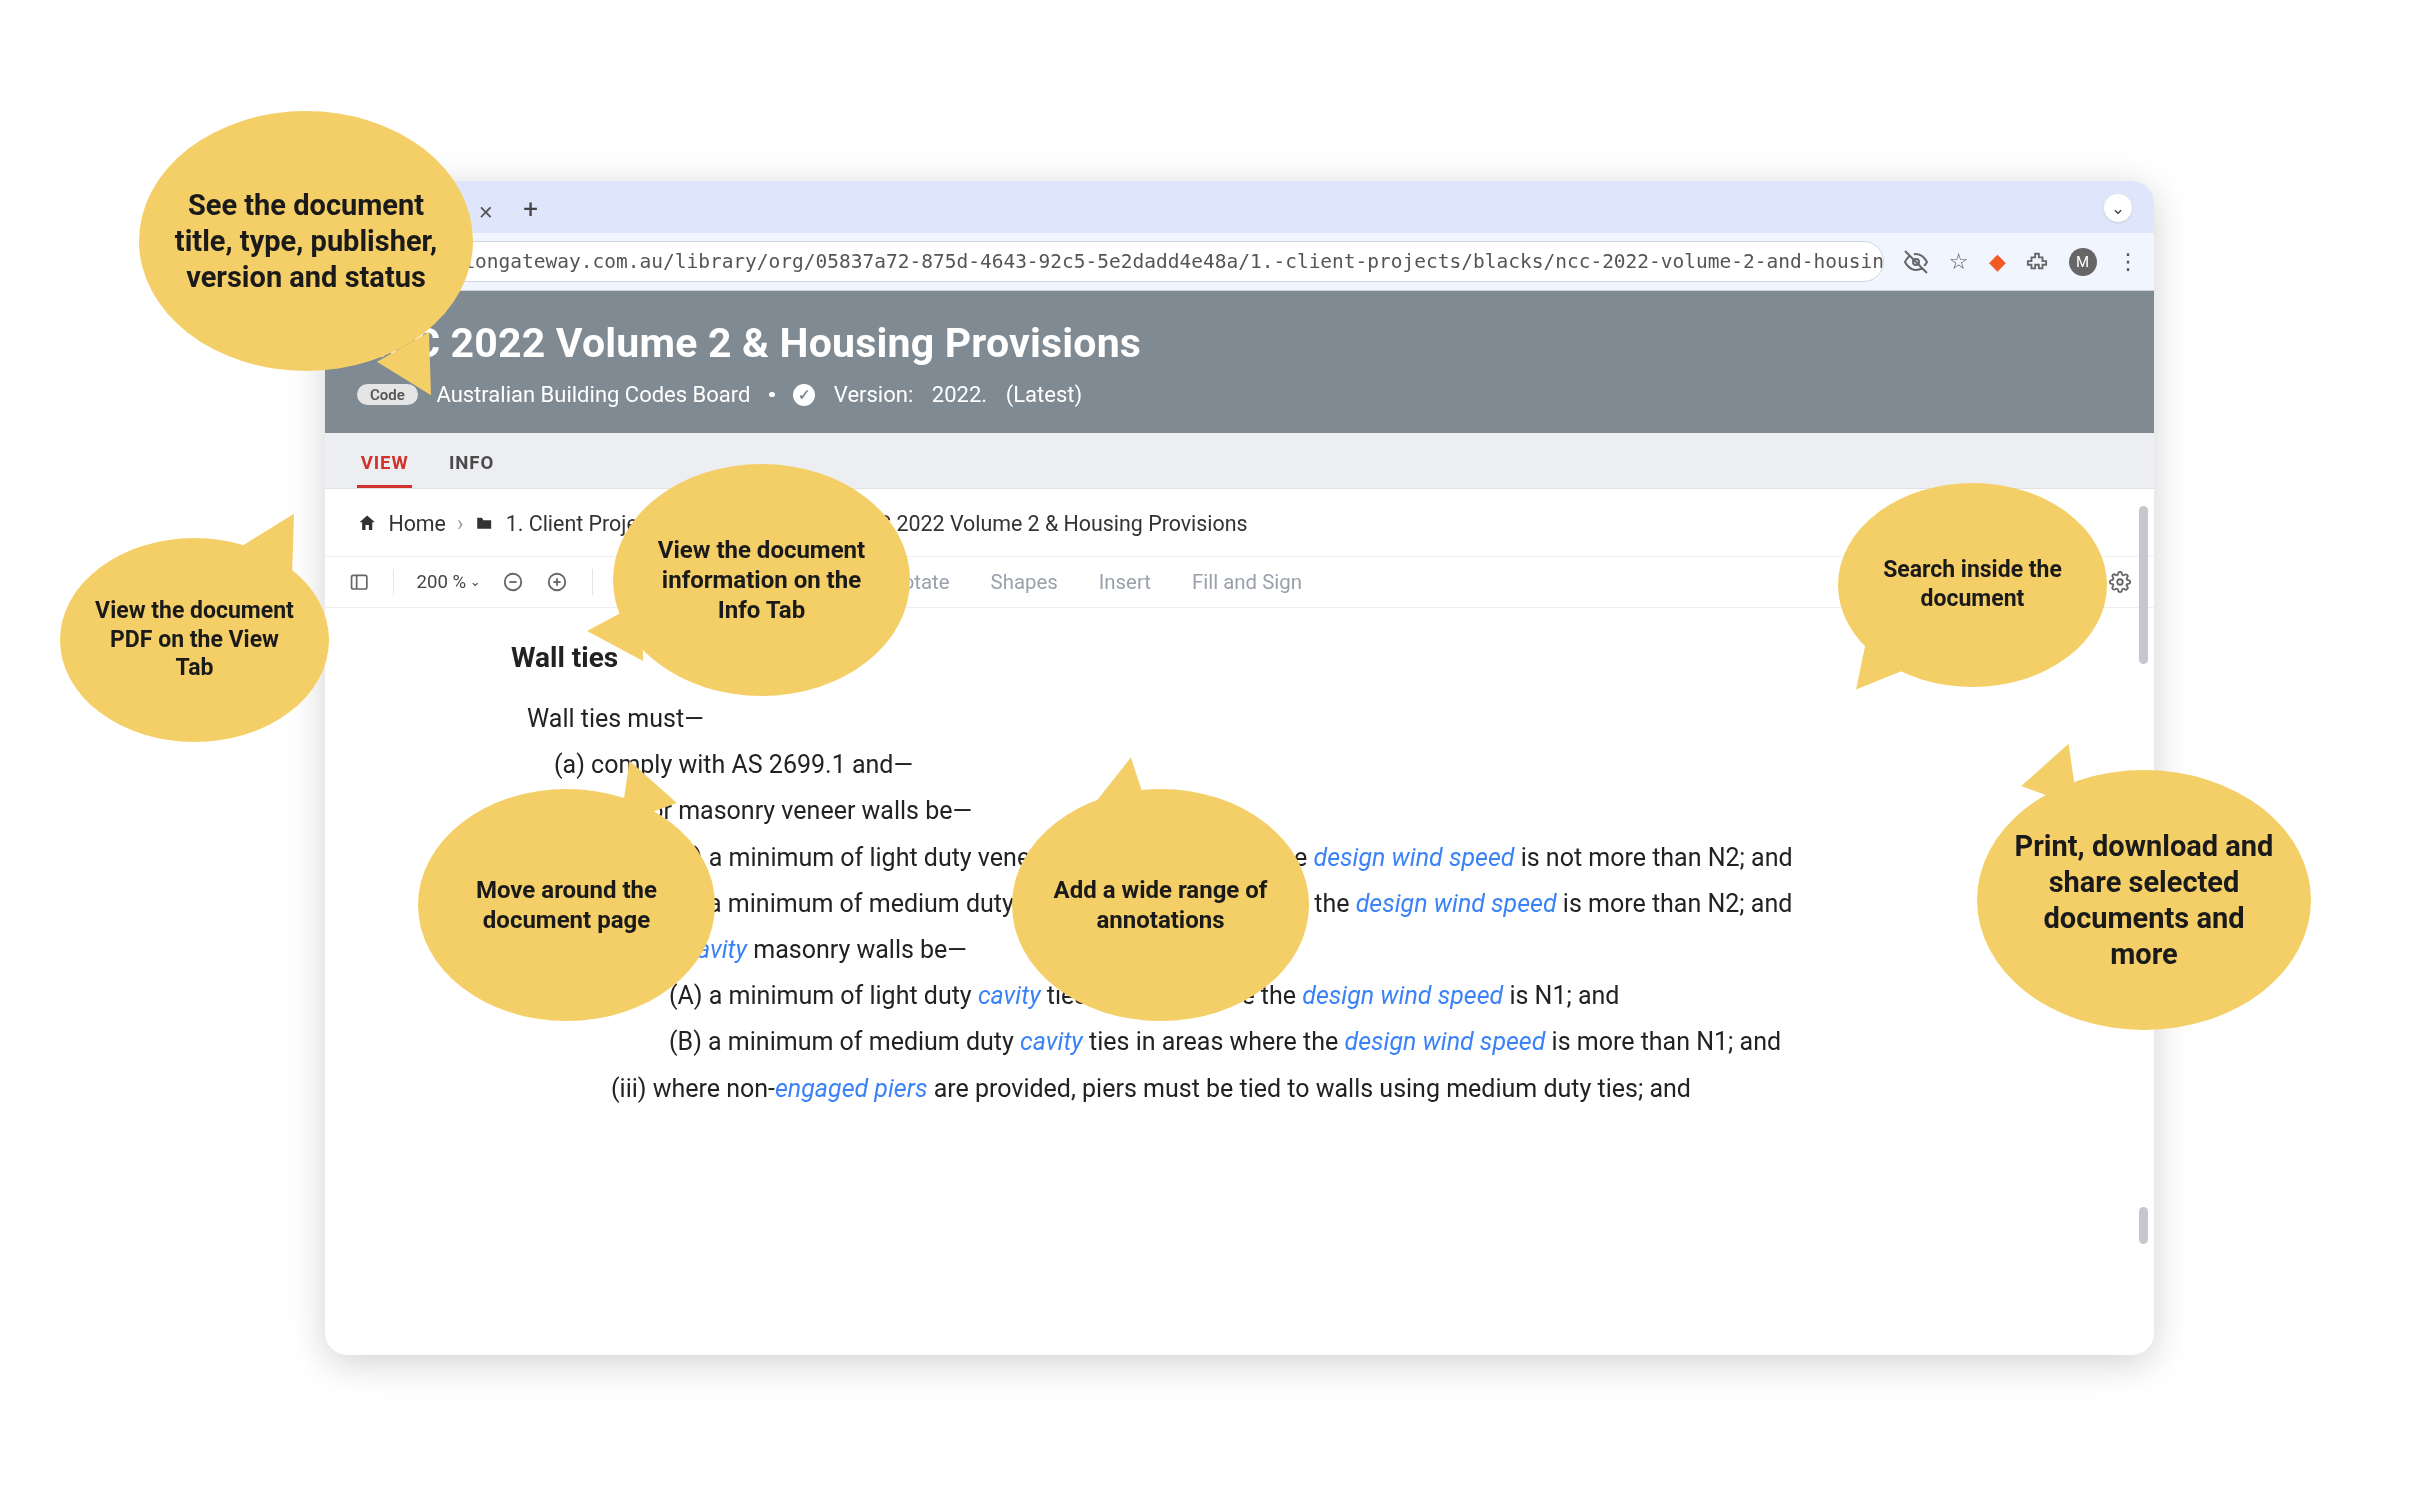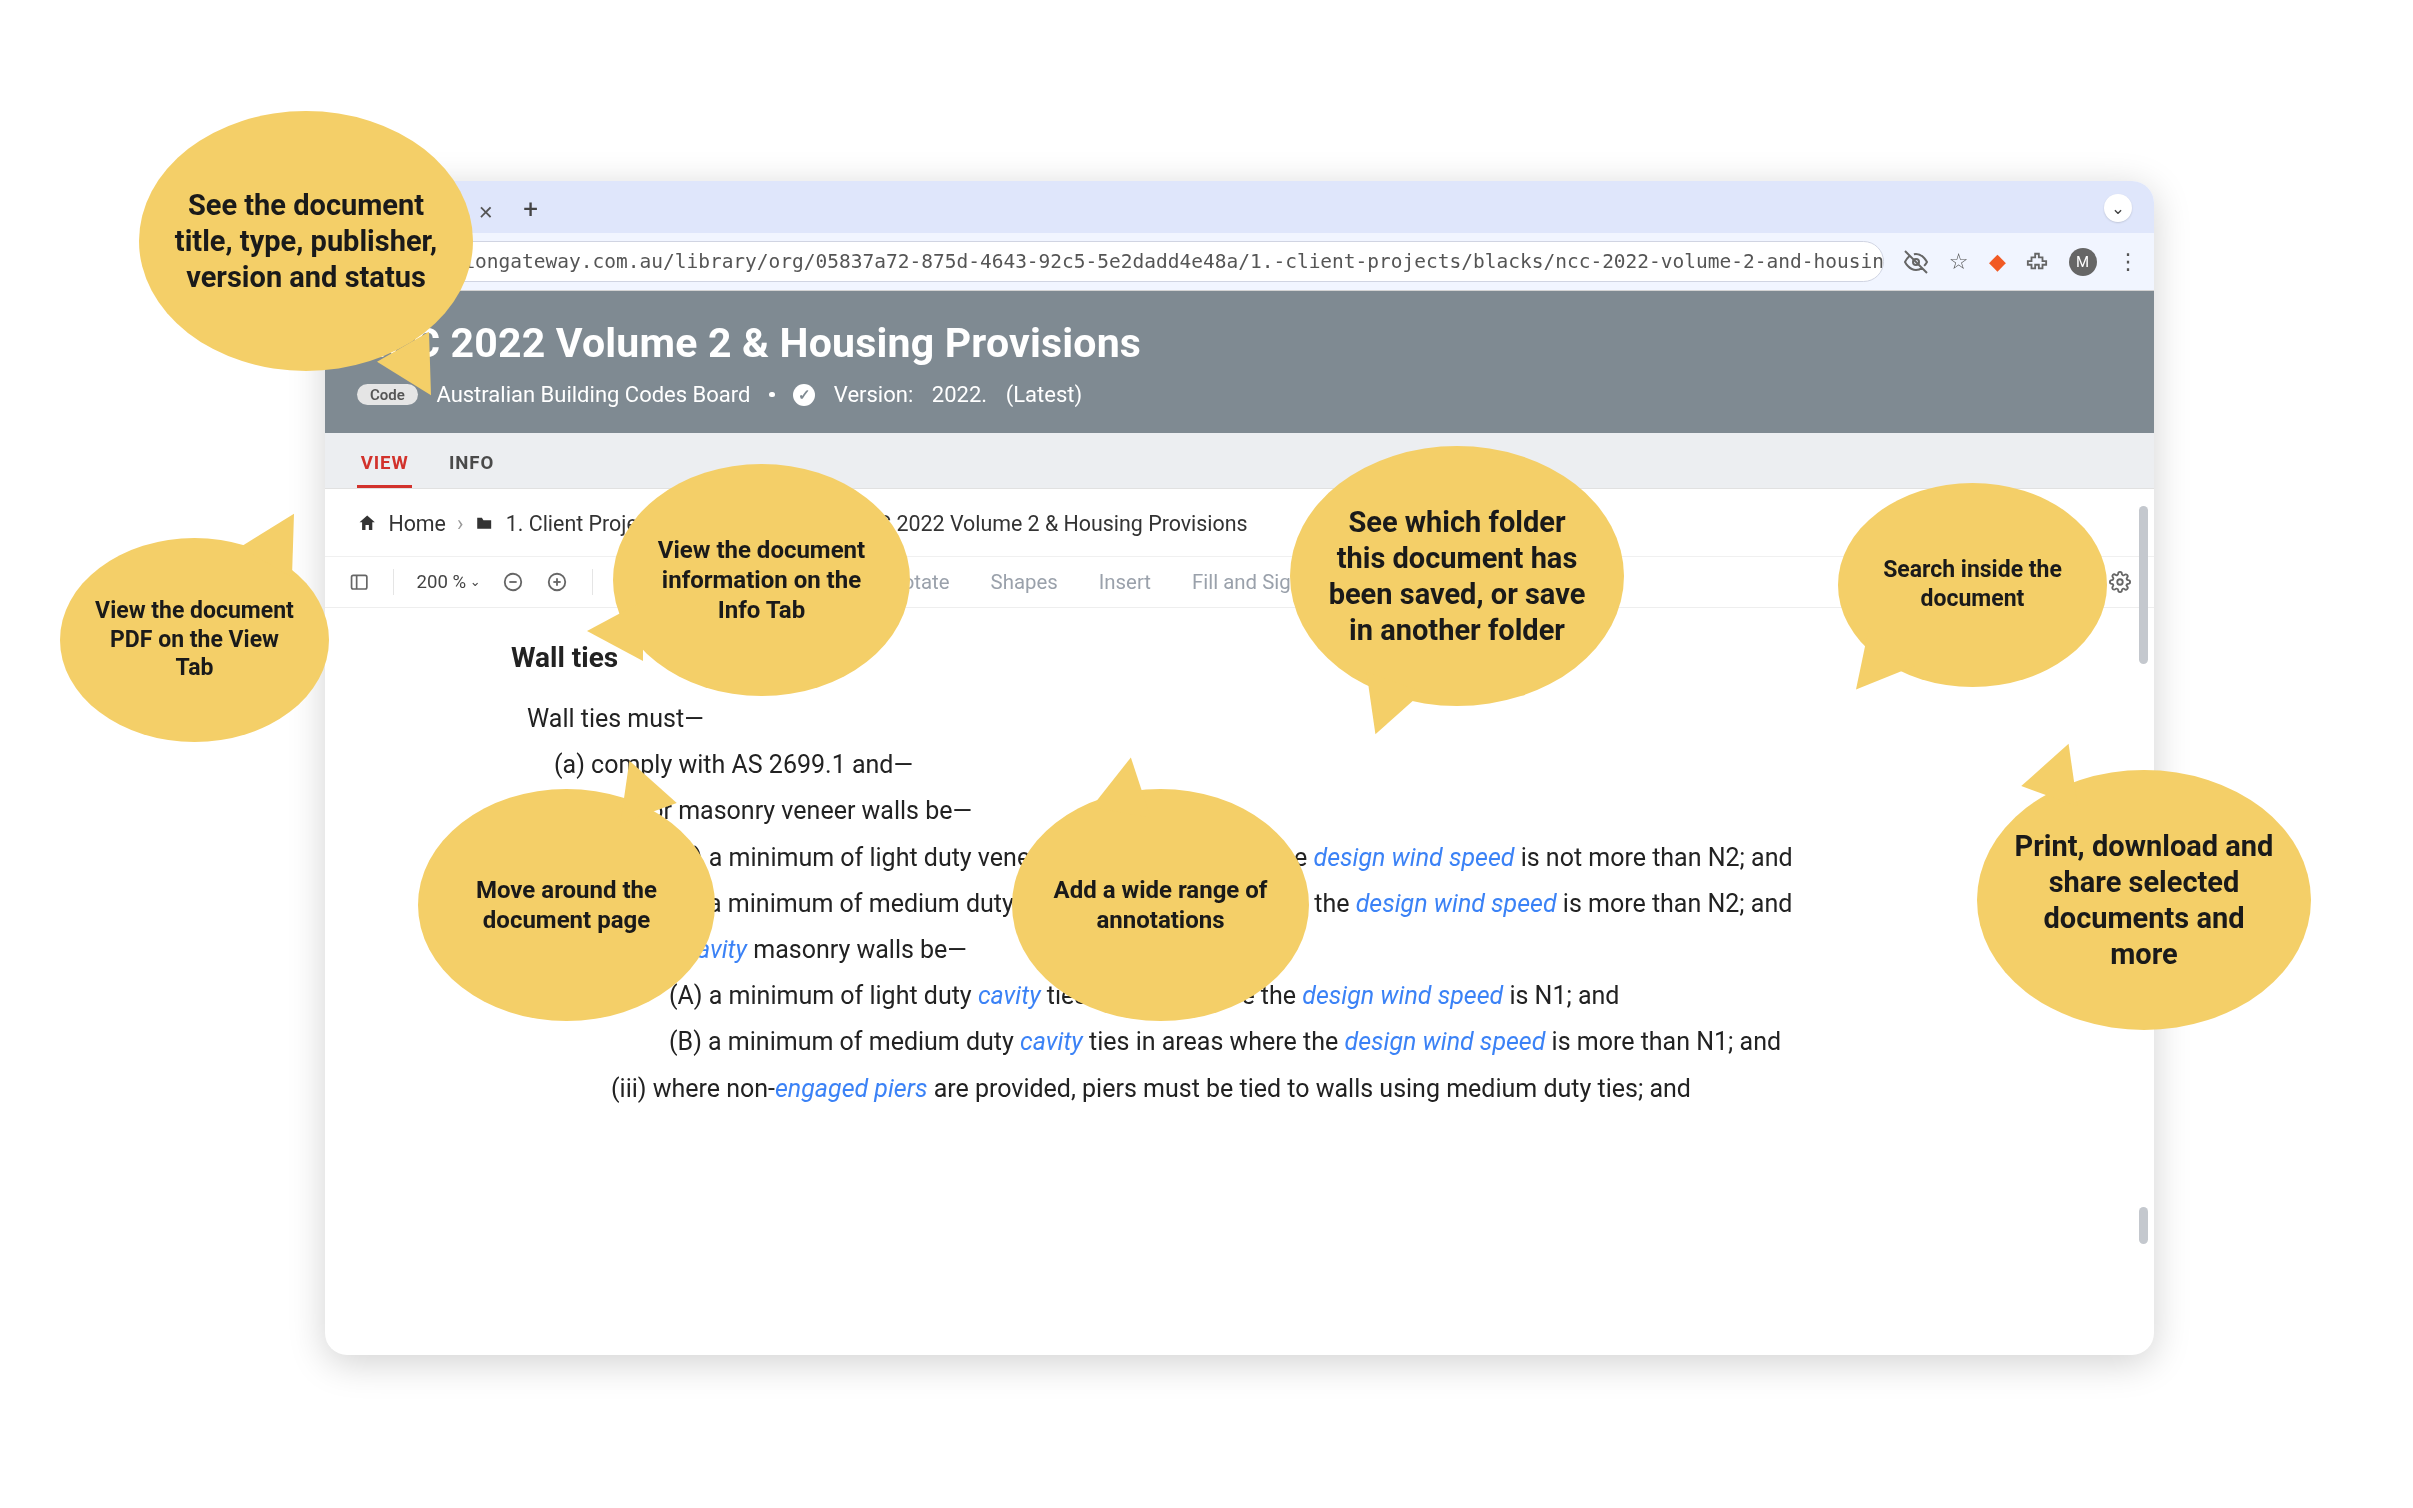--- a/index.html
+++ b/index.html
@@ -487,24 +487,20 @@
   <div class="callout sm" style="left:60px; top:538px;">
     <span>View the document PDF on the View Tab</span>
     <span class="tail tail-tr" style="position:absolute; top:-28px; right:18.6px; transform:rotate(30deg);"></span>
   </div>
 
   <div class="callout md" style="left:613px; top:464px;">
     <span>View the document information on the Info Tab</span>
     <span class="tail tail-bl" style="position:absolute; bottom:37px; left:-28px; transform:rotate(90deg);"></span>
   </div>
 
-  <div class="callout lg" style="left:1290px; top:446px;">
-    <span>See which folder this document has been saved, or save in another folder</span>
-    <span class="tail tail-bl" style="position:absolute; bottom:-30px; left:65px; transform:rotate(20deg);"></span>
-  </div>
 
   <div class="callout sm" style="left:1838px; top:483px;">
     <span>Search inside the document</span>
     <span class="tail tail-bl" style="position:absolute; bottom:-9.3px; left:5.6px; transform:rotate(40deg);"></span>
   </div>
 
   <div class="callout md" style="left:418px; top:789px;">
     <span>Move around the document page</span>
     <span class="tail tail-tr" style="position:absolute; top:-30px; right:46px; transform:rotate(-20deg);"></span>
   </div>

